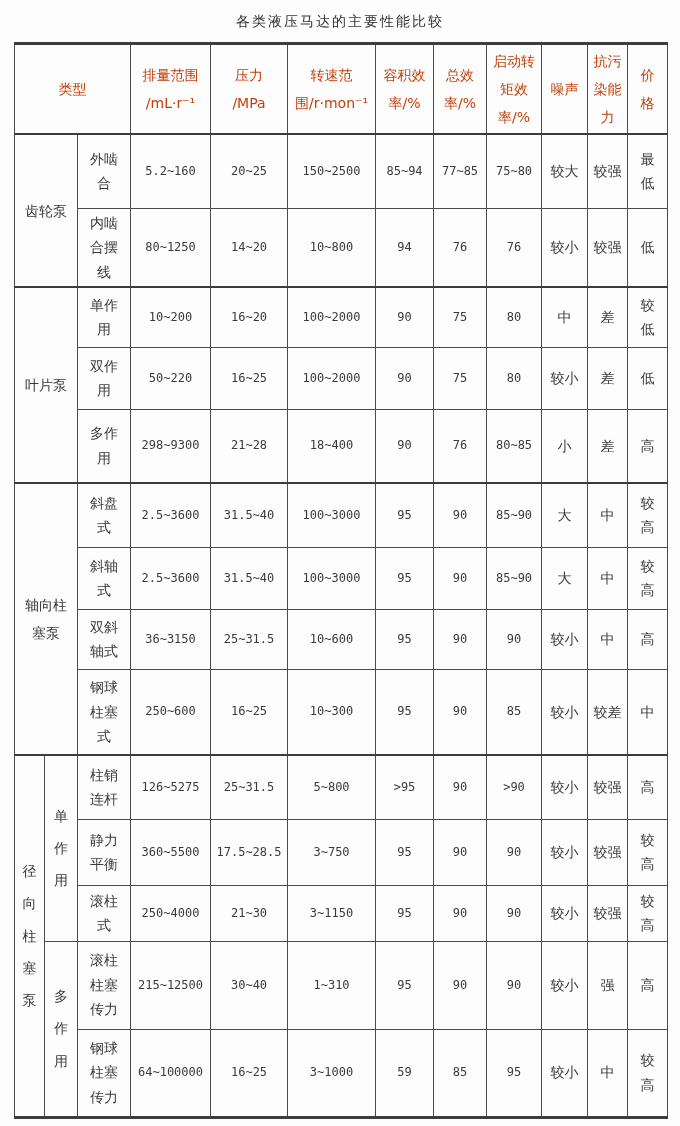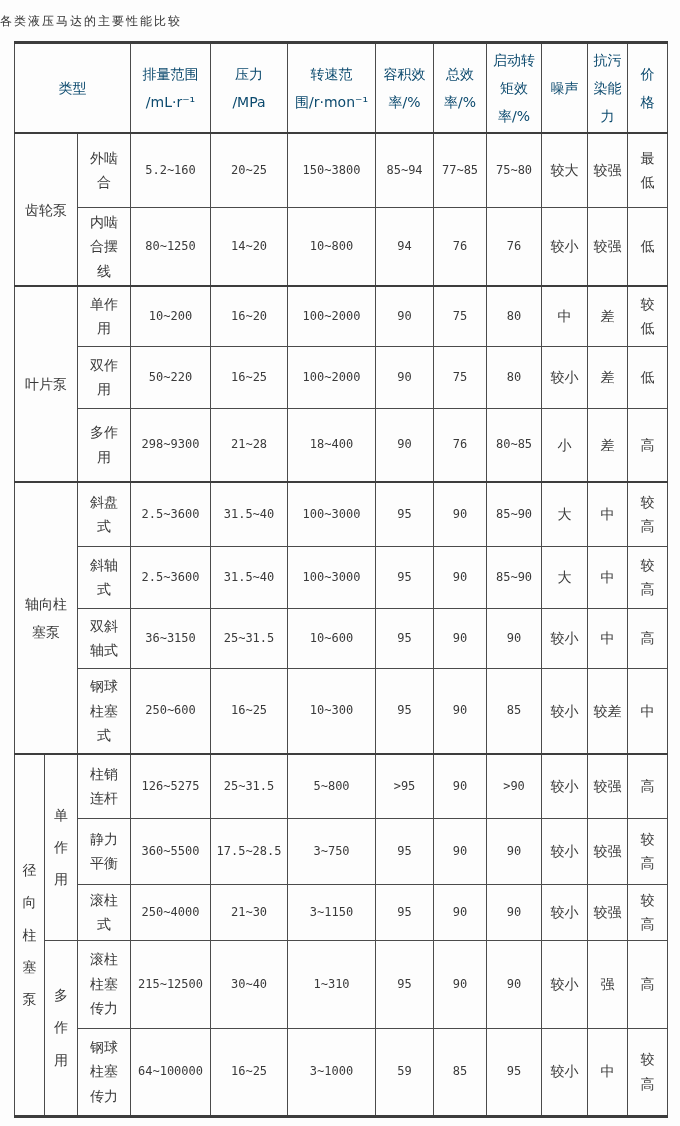--- a/index.html
+++ b/index.html
@@ -14,22 +14,22 @@
   }
   .page {
     width: 680px;
     height: 1126px;
     overflow: hidden;
   }
   .title {
     margin: 0;
     padding-top: 13px;
     padding-bottom: 11px;
-    text-align: left;
-    font-size: 12px;
+    text-align: center;
+    font-size: 14px;
     font-weight: 400;
     letter-spacing: 2px;
     color: #333;
   }
   table.perf-table {
     border-collapse: collapse;
     table-layout: fixed;
     margin-left: 14px;
     width: 653px;
     border-top: 3px solid #3d3d3d;
@@ -41,21 +41,21 @@
     vertical-align: middle;
     white-space: pre-line;
     font-weight: 400;
     padding: 2px 1px;
     overflow: hidden;
   }
   thead th {
     font-size: 14px;
     line-height: 2.0;
     border-bottom: 2px solid #3d3d3d;
-    color: #0c4a6e;
+    color: #c2410c;
   }
   td {
     font-size: 14px;
     line-height: 1.75;
   }
   td.num {
     font-family: "DejaVu Sans Mono", monospace;
     font-size: 12px;
     letter-spacing: 0px;
   }
@@ -119,21 +119,21 @@
     </thead>
 
     <tbody>
 
       <tr style="height:74px">
         <td colspan="2" rowspan="2" class="family">齿轮泵</td>
         <td>外啮
 合</td>
         <td class="num">5.2~160</td>
         <td class="num">20~25</td>
-        <td class="num">150~3800</td>
+        <td class="num">150~2500</td>
         <td class="num">85~94</td>
         <td class="num">77~85</td>
         <td class="num">75~80</td>
         <td>较大</td>
         <td>较强</td>
         <td>最
 低</td>
       </tr>
       <tr style="height:66px">
         <td>内啮

